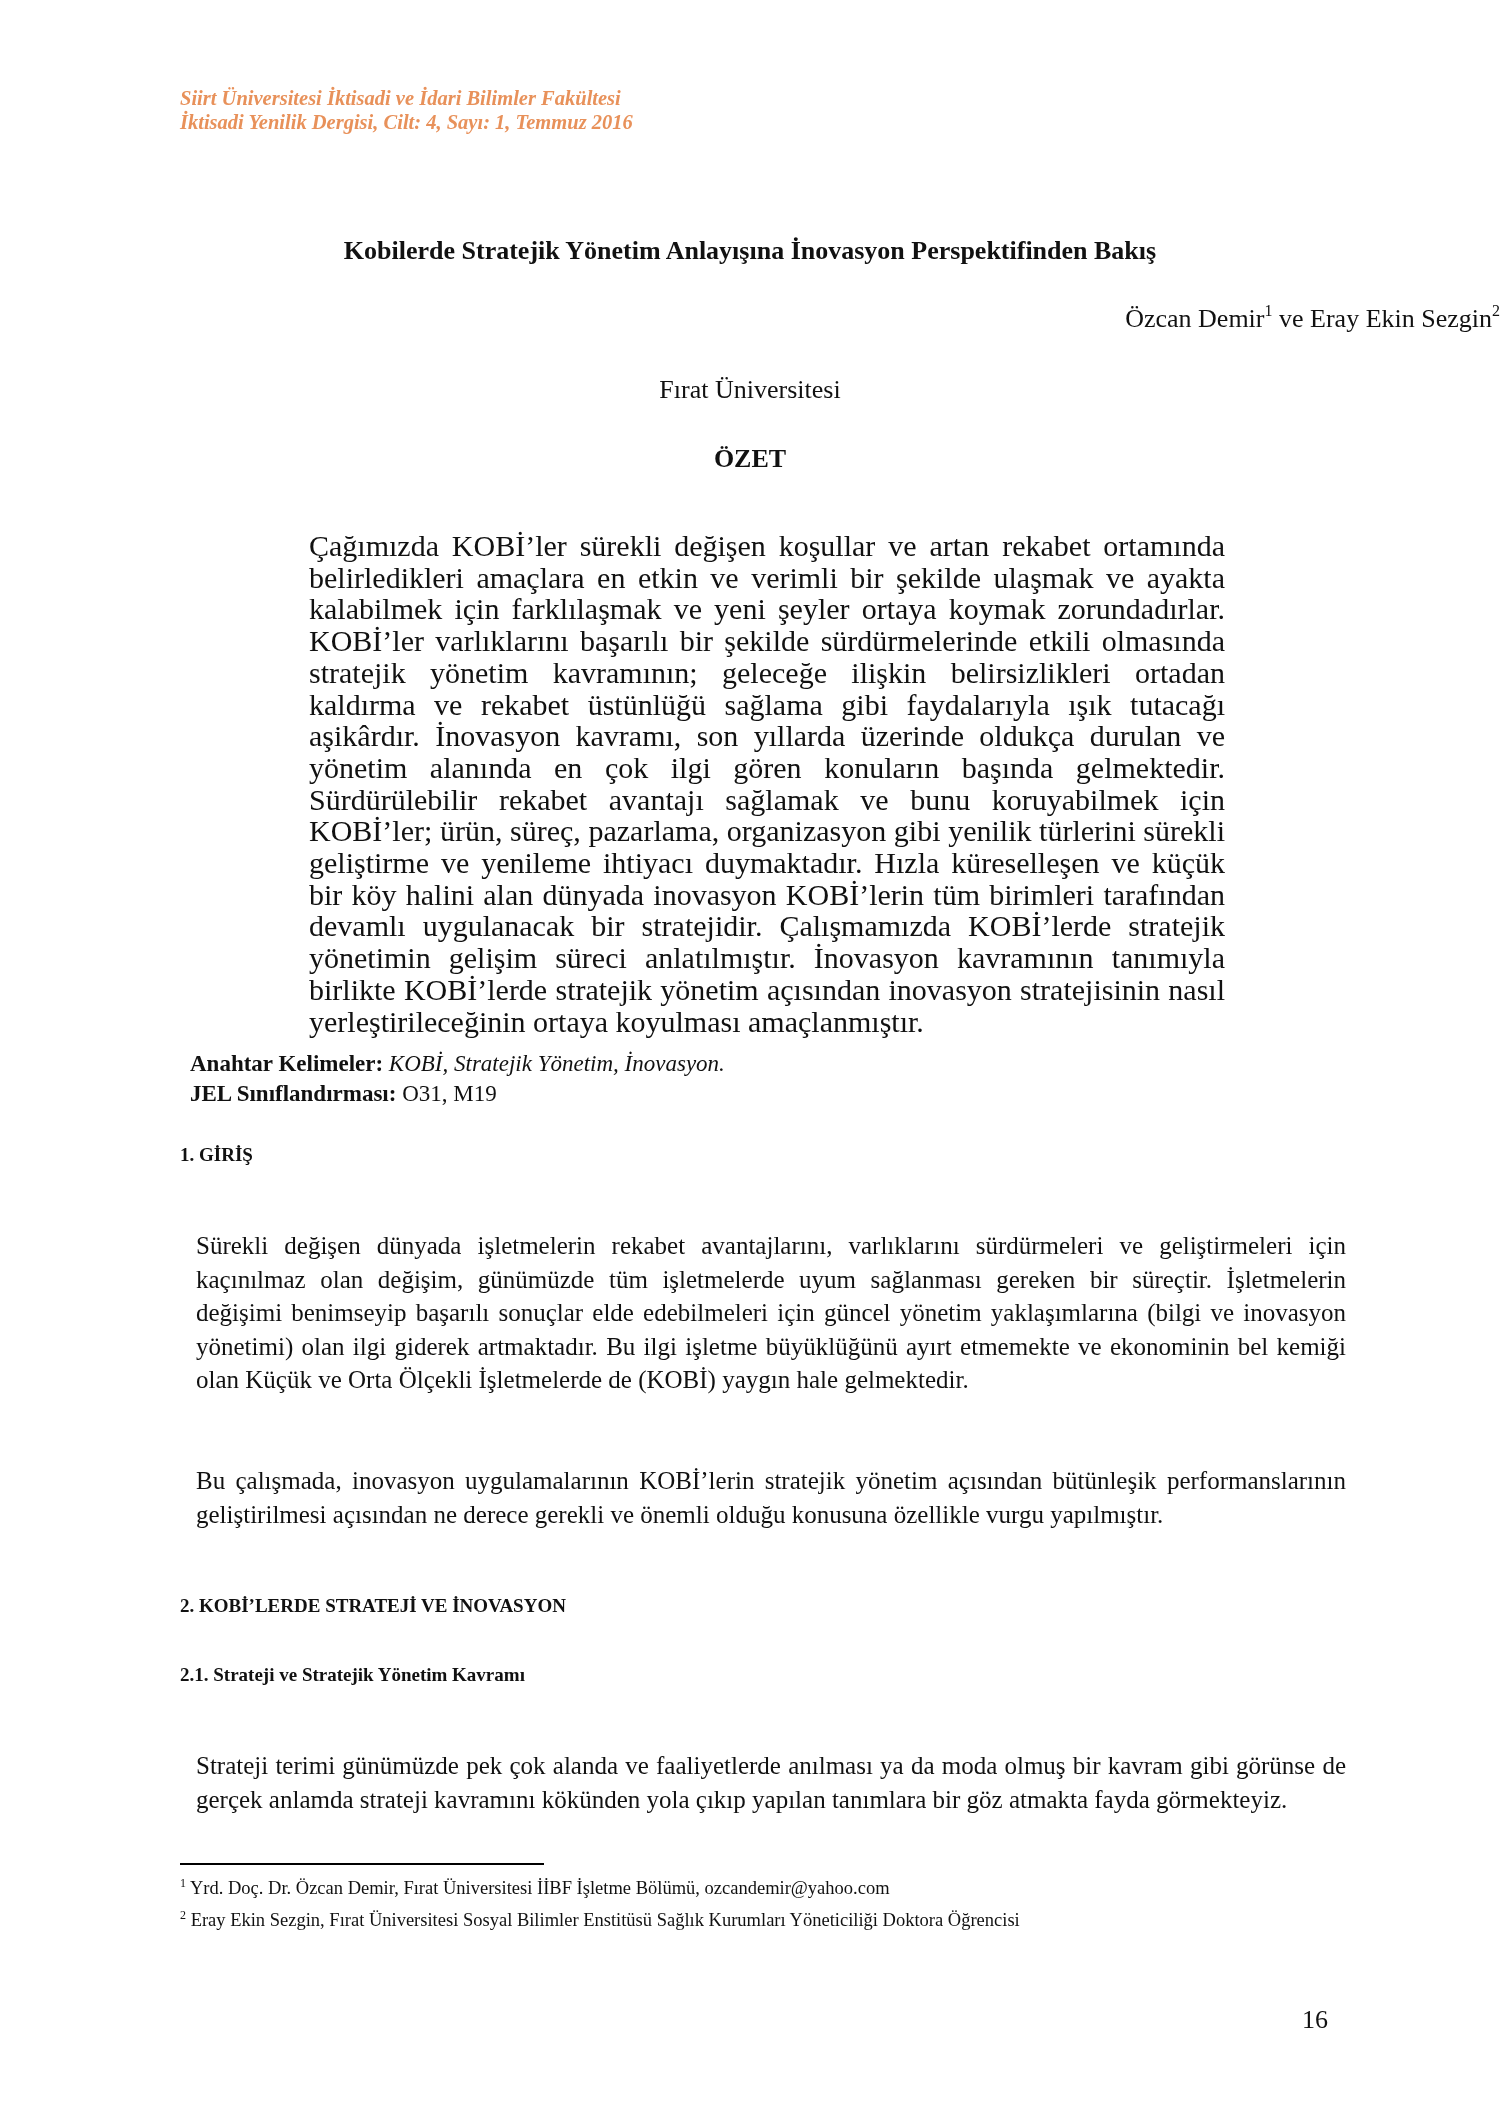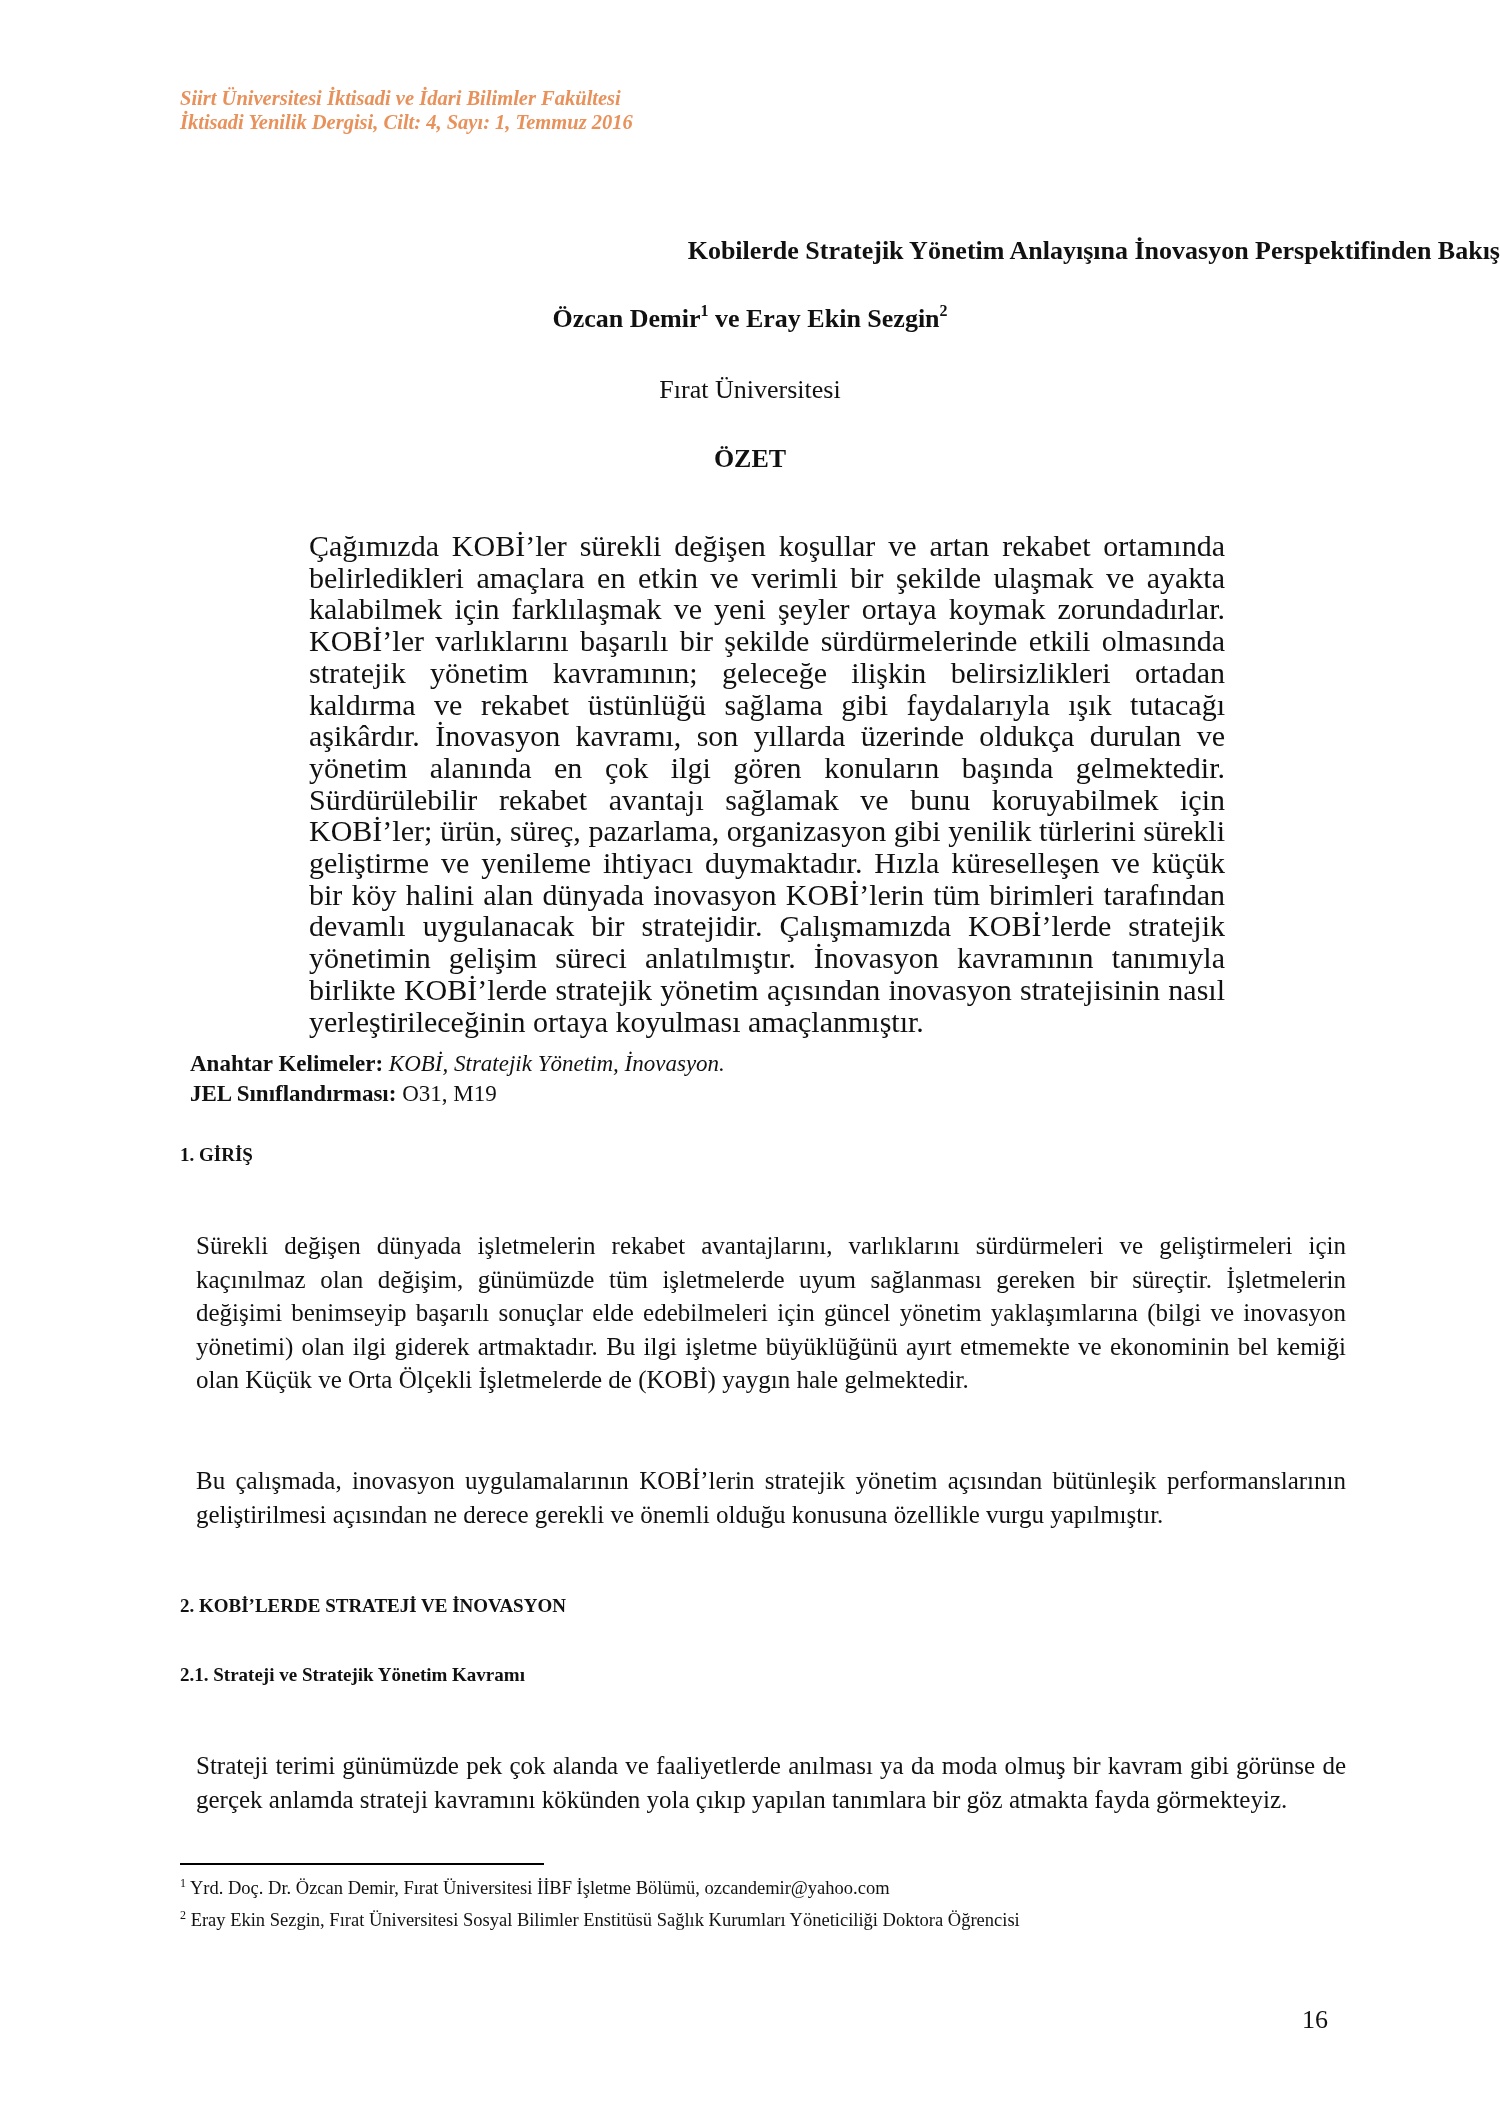--- a/index.html
+++ b/index.html
@@ -6,26 +6,26 @@
   body {
     width: 1500px; height: 2121px; position: relative; overflow: hidden;
     font-family: "Liberation Serif", "DejaVu Serif", serif; color: #111;
   }
   .journal-header {
     position: absolute; left: 180px; top: 86px;
     font-family: "Liberation Serif", serif; font-style: italic; font-weight: bold;
     color: #e8915a; font-size: 20.5px; line-height: 24px;
   }
   .title {
-    position: absolute; left: 0; right: 0; top: 236px; text-align: right;
+    position: absolute; left: 0; right: 0; top: 236px; text-align: center;
     font-weight: bold; font-size: 26px;
   }
   .authors {
-    position: absolute; left: 0; right: 0; top: 304px; text-align: center;
-    font-weight: bold; font-size: 26px;
+    position: absolute; left: 0; right: 0; top: 304px; text-align: right;
+    font-weight: normal; font-size: 26px;
   }
   .authors sup { font-size: 16px; vertical-align: 11px; line-height: 0; }
   .affiliation {
     position: absolute; left: 0; right: 0; top: 375px; text-align: center;
     font-size: 26px;
   }
   .abstract-heading {
     position: absolute; left: 0; right: 0; top: 444px; text-align: center;
     font-weight: bold; font-size: 26px;
   }

